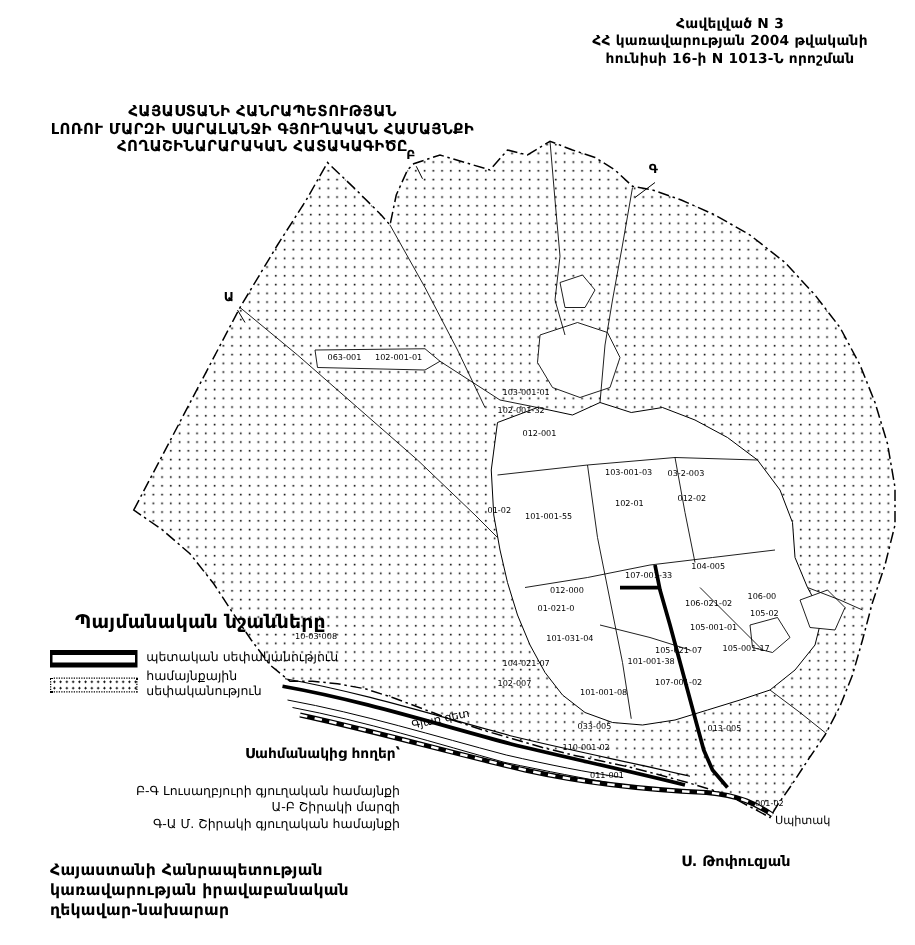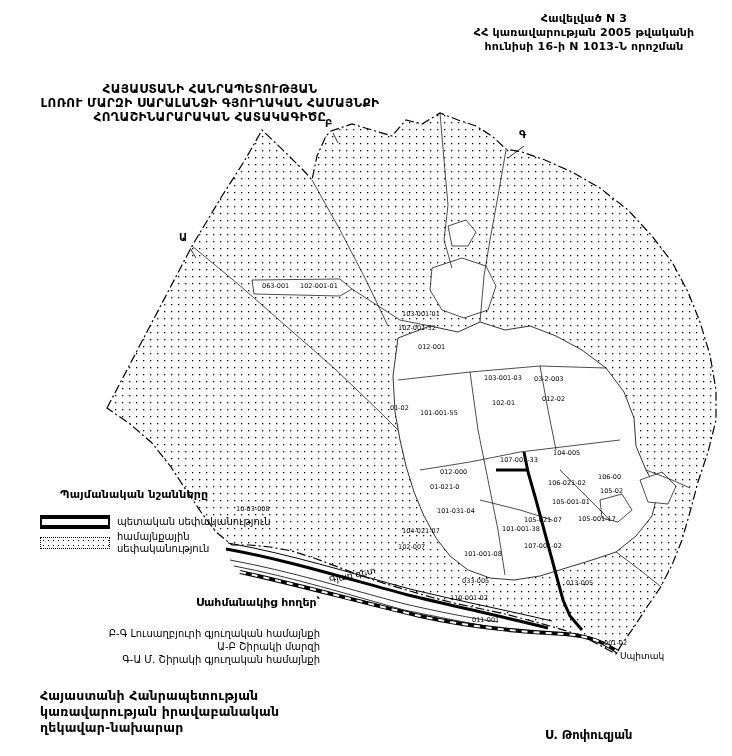--- a/index.html
+++ b/index.html
@@ -12,36 +12,36 @@
   .abs{position:absolute;}
   .hdr{
     left:436px;top:12px;width:296px;text-align:center;
     font-size:11px;font-weight:bold;line-height:14px;letter-spacing:.2px;z-index:3;
   }
   .ttl{
     left:30px;top:82px;width:360px;text-align:center;
     font-size:12px;font-weight:bold;line-height:14px;letter-spacing:.3px;z-index:3;
   }
   .legend{left:40px;top:488px;width:250px;z-index:3;}
-  .legend-h{font-size:11px;font-weight:bold;margin:0 0 14px 20px;letter-spacing:.2px;}
+  .legend-h{font-size:15px;font-weight:bold;margin:0 0 14px 20px;letter-spacing:.2px;}
   .lrow{display:flex;align-items:center;margin-bottom:2px;}
   .sw{width:70px;height:12px;box-sizing:border-box;background:#fff;flex:0 0 auto;margin-right:7px;}
   .sw-state{border:2px solid #000;border-top-width:4px;border-bottom-width:4px;height:14px;}
   .sw-community{
     border:1px dotted #000;
     background-image:radial-gradient(circle,#000 0.7px,transparent 0.9px);
     background-size:5px 5px;
   }
   .sw-private{border:1px dashed #000;border-radius:5px;}
   .lrow .lbl{font-size:10px;line-height:12px;max-width:165px;}
   .borders{left:40px;top:596px;width:280px;z-index:3;text-align:right;}
   .borders-h{font-size:11px;font-weight:bold;margin:0 0 18px 72px;}
   .borders .bline{font-size:10px;line-height:13px;}
   .footer{left:40px;top:688px;font-size:12.5px;font-weight:bold;line-height:16px;z-index:3;letter-spacing:.2px;}
-  .sig{left:545px;top:728px;font-size:11.5px;font-weight:bold;z-index:3;}
+  .sig{left:545px;top:682px;font-size:11.5px;font-weight:bold;z-index:3;}
   #map{position:absolute;left:0;top:0;z-index:1;}
   #map text{font-family:"DejaVu Sans","Liberation Sans",sans-serif;fill:#000;}
   #map .parcel-labels text{font-size:6.5px;}
   #map .boundary-letters text{font-size:10px;font-weight:bold;}
   #map .place-labels text{font-size:9px;}
 </style>
 </head>
 <body>
 
 <svg id="map" width="732" height="756" viewBox="0 0 732 756">
@@ -156,21 +156,21 @@
       <text x="519" y="138">Գ</text>
     </g>
   <g class="place-labels">
       <text x="330" y="583" transform="rotate(-12 330 583)">Գյառ գետ</text>
       <text x="620" y="659">Սպիտակ</text>
     </g>
 </svg>
 
 <div class="abs hdr">
   <div>Հավելված N 3</div>
-  <div>ՀՀ կառավարության 2005 թվականի</div>
+  <div>ՀՀ կառավարության 2004 թվականի</div>
   <div>հունիսի 16-ի N 1013-Ն որոշման</div>
 </div>
 
 <div class="abs ttl">
   <div>ՀԱՅԱՍՏԱՆԻ ՀԱՆՐԱՊԵՏՈՒԹՅԱՆ</div>
   <div>ԼՈՌՈՒ ՄԱՐԶԻ ՍԱՐԱԼԱՆՋԻ ԳՅՈՒՂԱԿԱՆ ՀԱՄԱՅՆՔԻ</div>
   <div>ՀՈՂԱՇԻՆԱՐԱՐԱԿԱՆ ՀԱՏԱԿԱԳԻԾԸ</div>
 </div>
 
 <div class="abs legend">

